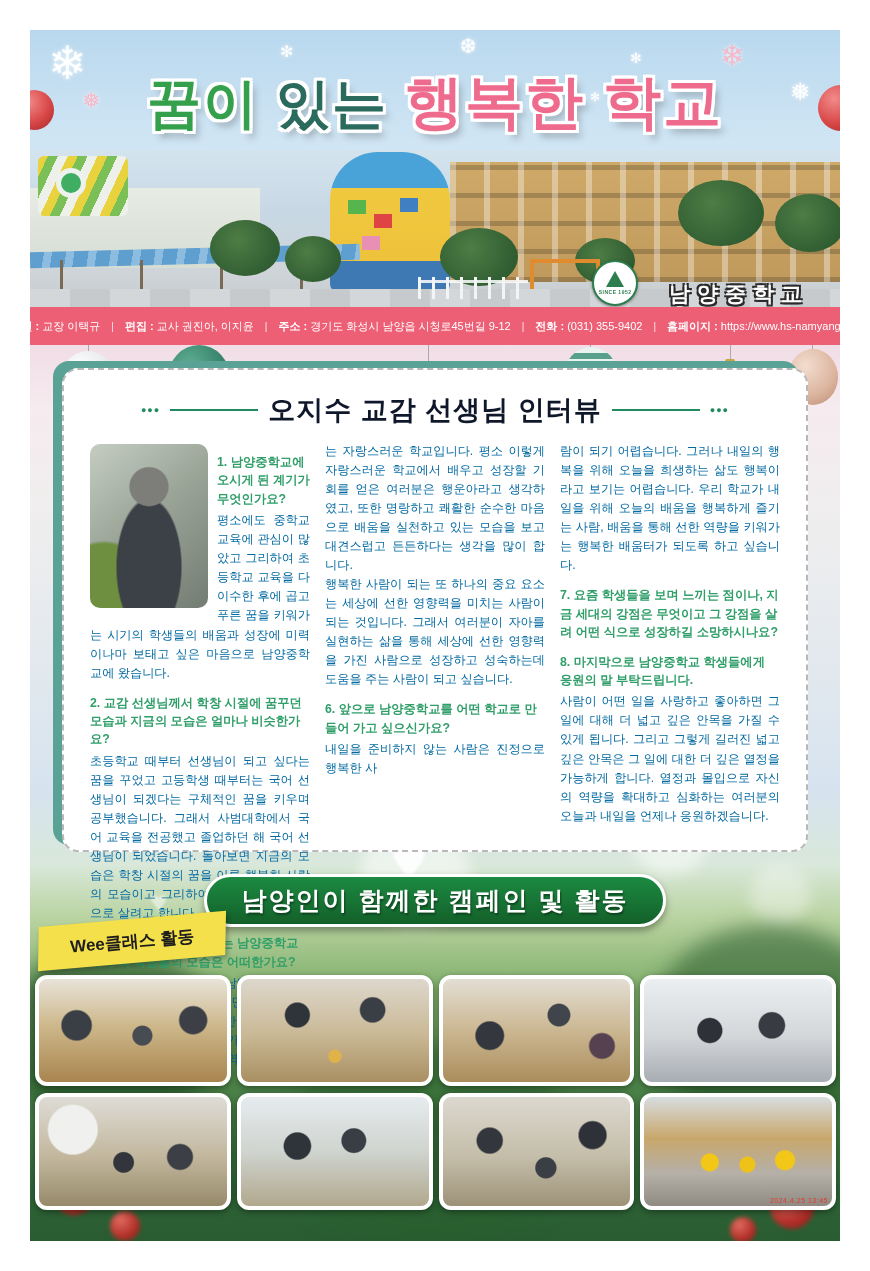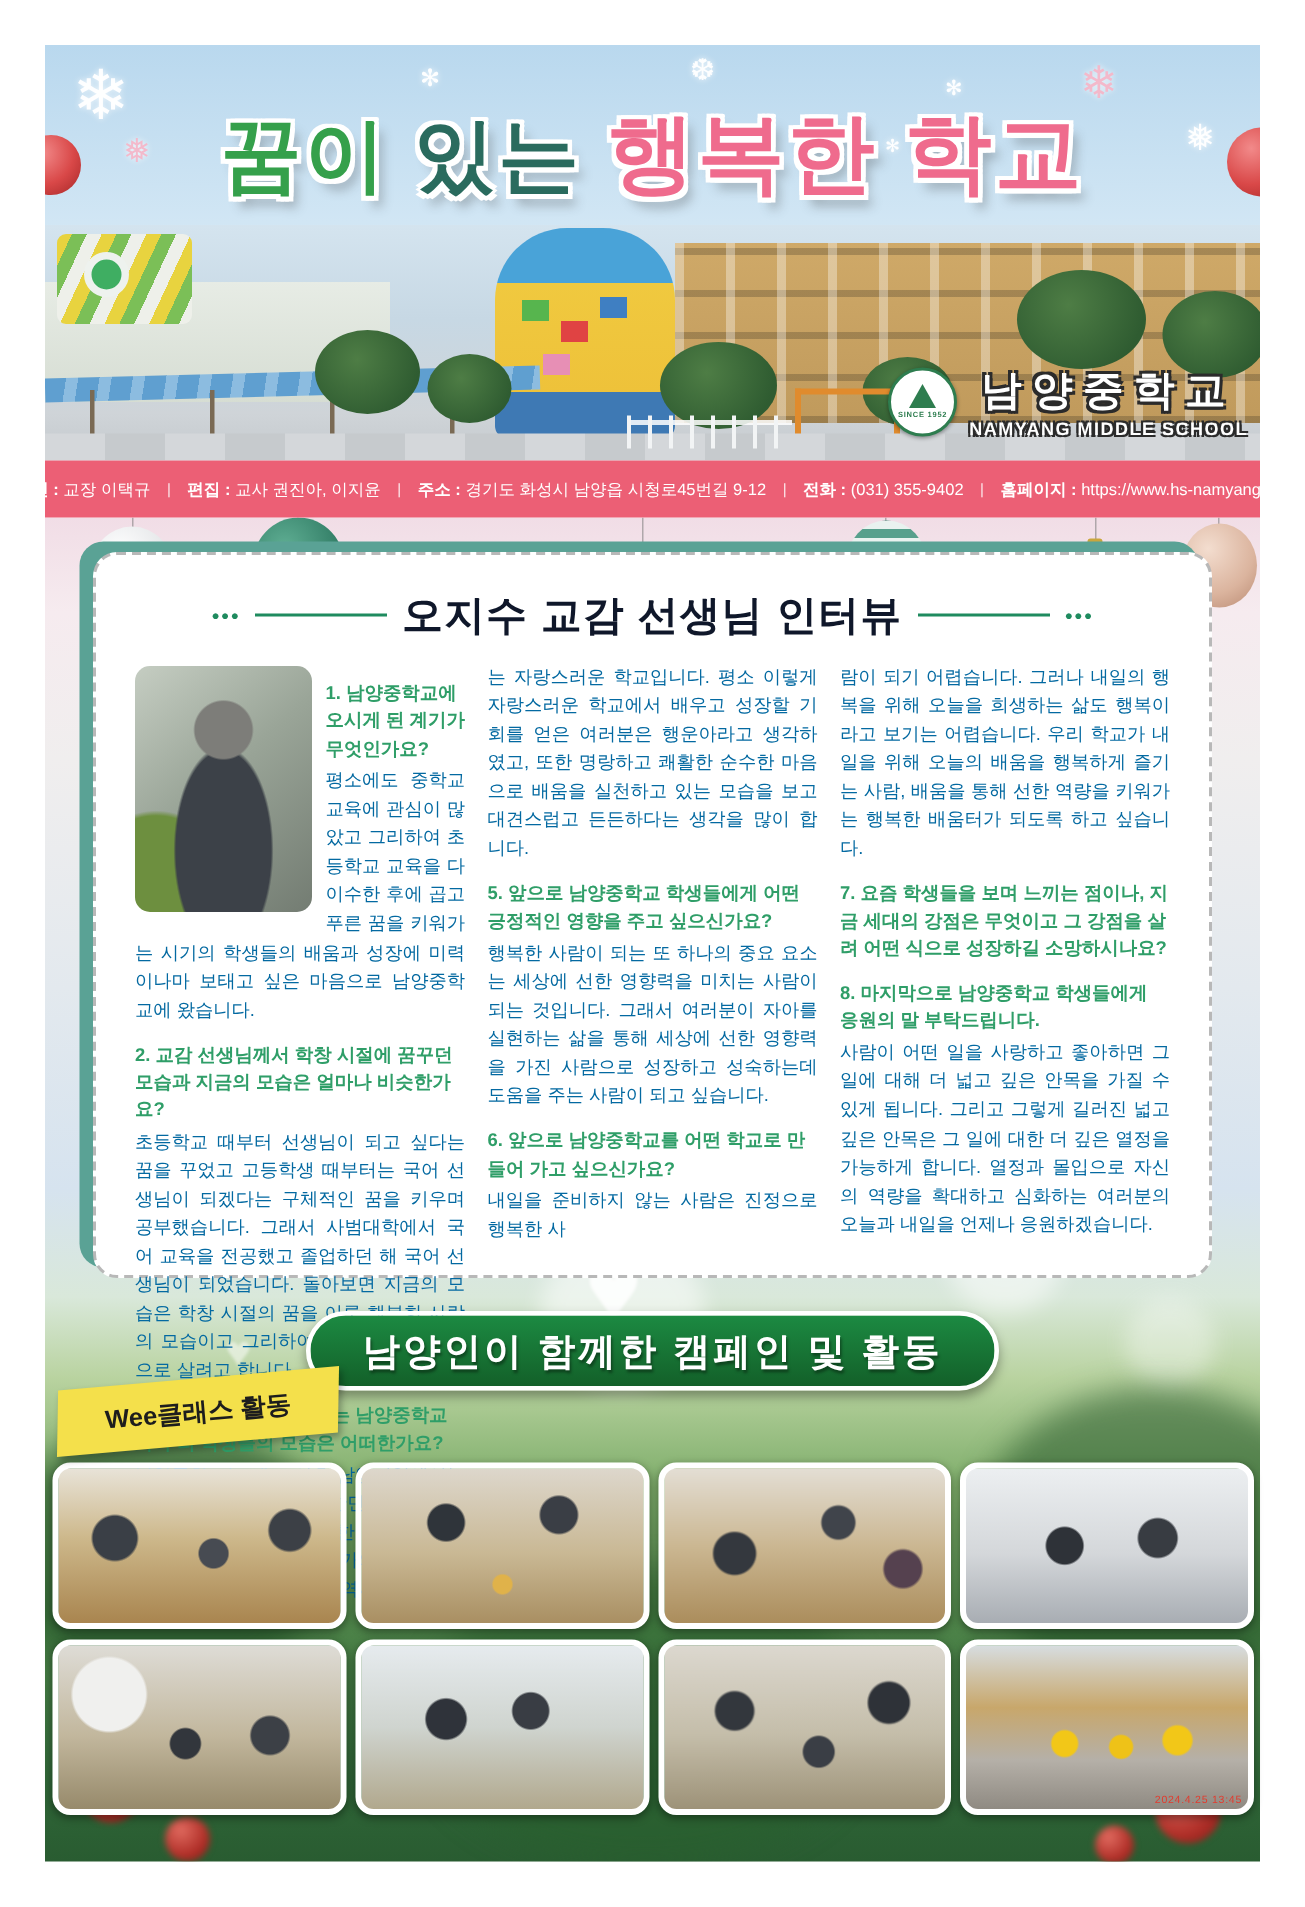--- a/index.html
+++ b/index.html
@@ -52,22 +52,22 @@
 
   
   .logo { position:absolute; right:8px; top:92px; display:flex; align-items:center; gap:8px; z-index:6; }
   .badge { width:46px; height:46px; border-radius:50%; background:#fff; border:2px solid #2e7d4f;
            display:flex; align-items:center; justify-content:center; flex-direction:column;
            box-shadow:0 1px 3px rgba(0,0,0,.4); }
   .badge .tri { width:0; height:0; border-left:9px solid transparent; border-right:9px solid transparent;
                 border-bottom:16px solid #2e7d4f; }
   .badge .since { font-size:5px; color:#2e7d4f; font-weight:bold; margin-top:2px; letter-spacing:.5px; }
   .logo-text { display:flex; flex-direction:column; align-items:center; }
-  .logo-ko { font-size:27px; font-weight:900; color:#fff; letter-spacing:7px;
-             text-shadow:-2px -2px 0 #2b2b2b,2px -2px 0 #2b2b2b,-2px 2px 0 #2b2b2b,2px 2px 0 #2b2b2b,0 2px 0 #2b2b2b; }
+  .logo-ko { font-size:21px; font-weight:900; color:#fff; letter-spacing:7px;
+             text-shadow:-2px -2px 0 #2b2b2b,2px -2px 0 #2b2b2b,-2px 2px 0 #2b2b2b,2px 2px 0 #2b2b2b,0 2px 0 #2b2b2b;margin-top:38px; }
   .logo-en { font-size:12px; font-weight:bold; color:#fff; letter-spacing:1px; margin-top:1px;
              text-shadow:-1.5px -1.5px 0 #2b2b2b,1.5px -1.5px 0 #2b2b2b,-1.5px 1.5px 0 #2b2b2b,1.5px 1.5px 0 #2b2b2b; }
 
   
   .info-bar { position:absolute; left:30px; top:307px; width:810px; height:38px; background:#ec5f75;
               display:flex; align-items:center; justify-content:center; gap:11px; color:#fff;
               font-size:11px; white-space:nowrap; z-index:5; }
   .info-item b { font-weight:bold; }
   .info-sep { opacity:.85; font-size:10px; }
 
@@ -279,21 +279,20 @@
         <p class="q">1. 남양중학교에 오시게 된 계기가 무엇인가요?</p>
         <p class="a">평소에도 중학교 교육에 관심이 많았고 그리하여 초등학교 교육을 다 이수한 후에 곱고 푸른 꿈을 키워가는 시기의 학생들의 배움과 성장에 미력이나마 보태고 싶은 마음으로 남양중학교에 왔습니다.</p>
         <p class="q clearb">2. 교감 선생님께서 학창 시절에 꿈꾸던 모습과 지금의 모습은 얼마나 비슷한가요?</p>
         <p class="a">초등학교 때부터 선생님이 되고 싶다는 꿈을 꾸었고 고등학생 때부터는 국어 선생님이 되겠다는 구체적인 꿈을 키우며 공부했습니다. 그래서 사범대학에서 국어 교육을 전공했고 졸업하던 해 국어 선생님이 되었습니다. 돌아보면 지금의 모습은 학창 시절의 꿈을 이룬 행복한 사람의 모습이고 그리하여 항상 감사한 마음으로 살려고 합니다.</p>
         <p class="q">3. 교감 선생님께서 보시는 남양중학교와 우리 학생들의 모습은 어떠한가요?</p>
         <p class="a">남양중학교는 개교 이후 남양지역에서는 물론 경기도, 나아가 대한민국의 인재로 성장한 졸업생들이 다양한 분야에서 자신의 역량을 발휘하며 국가의 발전에 기여하고 있는 72년의 오랜 역사가 있</p>
       </div>
 
       <div class="col">
         <p class="a">는 자랑스러운 학교입니다. 평소 이렇게 자랑스러운 학교에서 배우고 성장할 기회를 얻은 여러분은 행운아라고 생각하였고, 또한 명랑하고 쾌활한 순수한 마음으로 배움을 실천하고 있는 모습을 보고 대견스럽고 든든하다는 생각을 많이 합니다.</p>
-        <p class="q">5. 앞으로 남양중학교 학생들에게 어떤 긍정적인 영향을 주고 싶으신가요?</p>
         <p class="a">행복한 사람이 되는 또 하나의 중요 요소는 세상에 선한 영향력을 미치는 사람이 되는 것입니다. 그래서 여러분이 자아를 실현하는 삶을 통해 세상에 선한 영향력을 가진 사람으로 성장하고 성숙하는데 도움을 주는 사람이 되고 싶습니다.</p>
         <p class="q">6. 앞으로 남양중학교를 어떤 학교로 만들어 가고 싶으신가요?</p>
         <p class="a">내일을 준비하지 않는 사람은 진정으로 행복한 사</p>
       </div>
 
       <div class="col">
         <p class="a">람이 되기 어렵습니다. 그러나 내일의 행복을 위해 오늘을 희생하는 삶도 행복이라고 보기는 어렵습니다. 우리 학교가 내일을 위해 오늘의 배움을 행복하게 즐기는 사람, 배움을 통해 선한 역량을 키워가는 행복한 배움터가 되도록 하고 싶습니다.</p>
         <p class="q">7. 요즘 학생들을 보며 느끼는 점이나, 지금 세대의 강점은 무엇이고 그 강점을 살려 어떤 식으로 성장하길 소망하시나요?</p>
         <p class="q">8. 마지막으로 남양중학교 학생들에게 응원의 말 부탁드립니다.</p>
         <p class="a">사람이 어떤 일을 사랑하고 좋아하면 그 일에 대해 더 넓고 깊은 안목을 가질 수 있게 됩니다. 그리고 그렇게 길러진 넓고 깊은 안목은 그 일에 대한 더 깊은 열정을 가능하게 합니다. 열정과 몰입으로 자신의 역량을 확대하고 심화하는 여러분의 오늘과 내일을 언제나 응원하겠습니다.</p>

